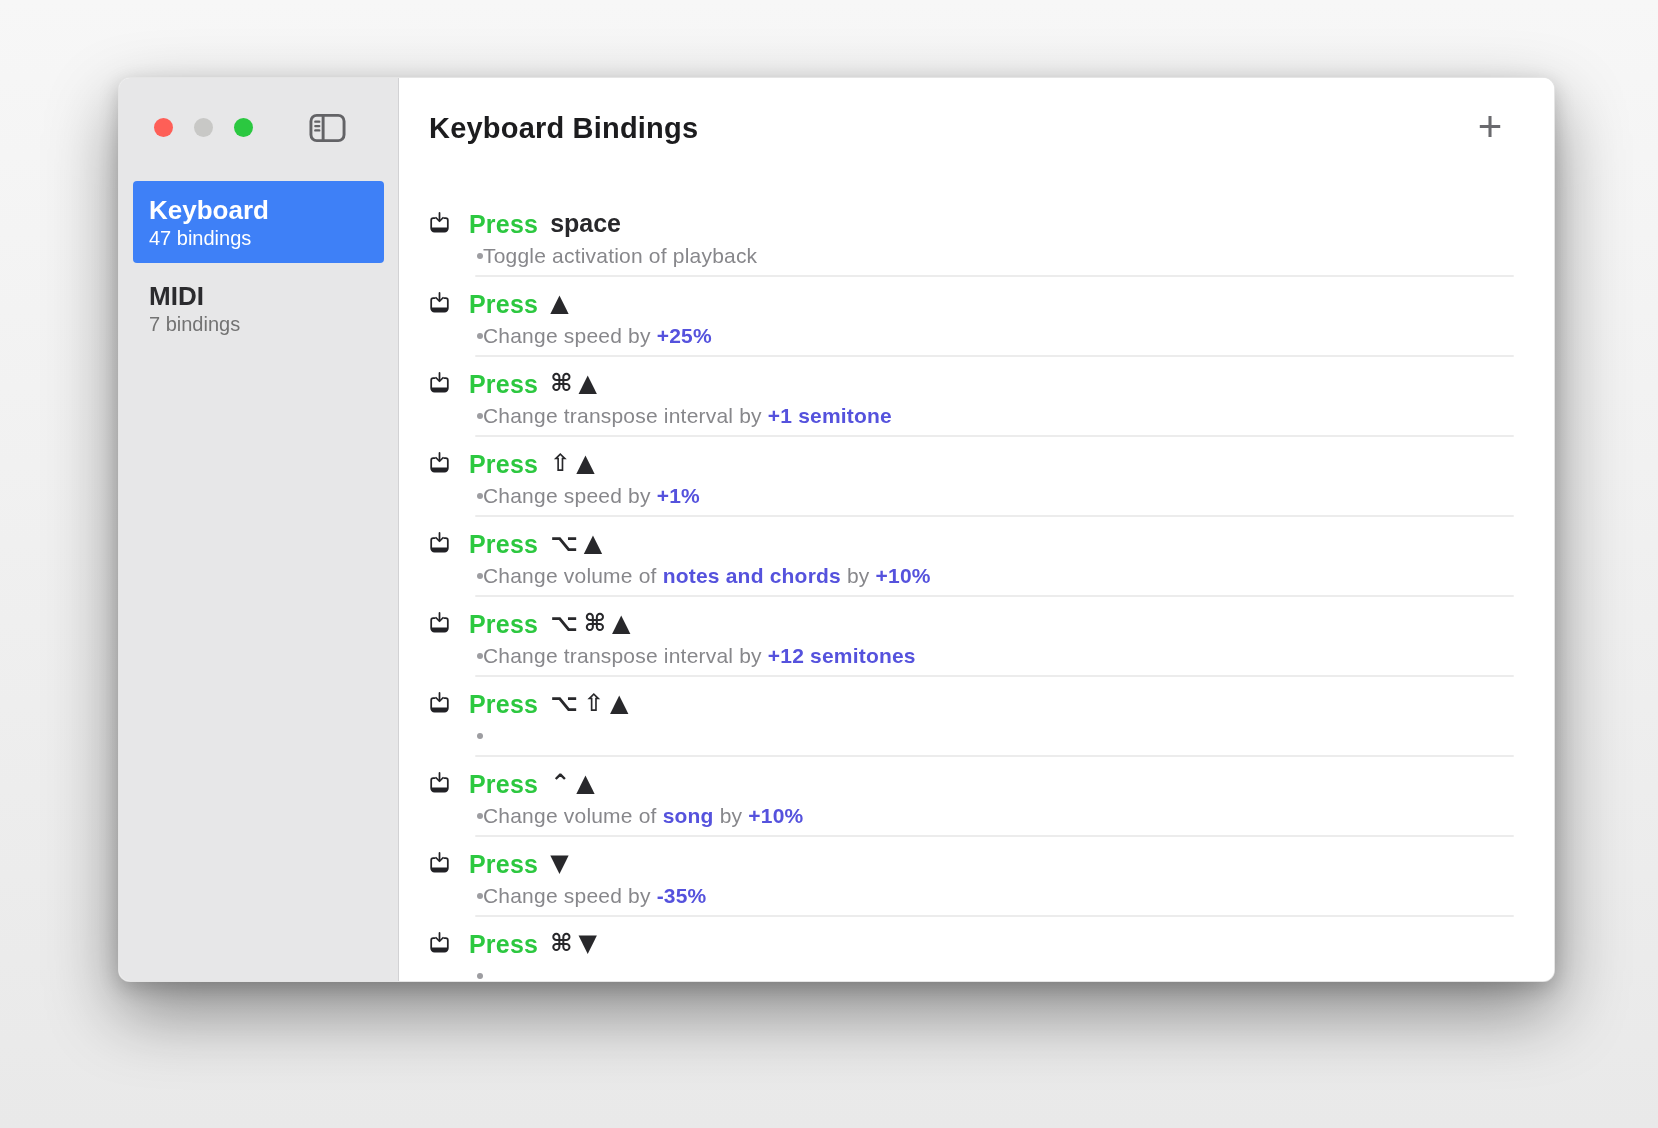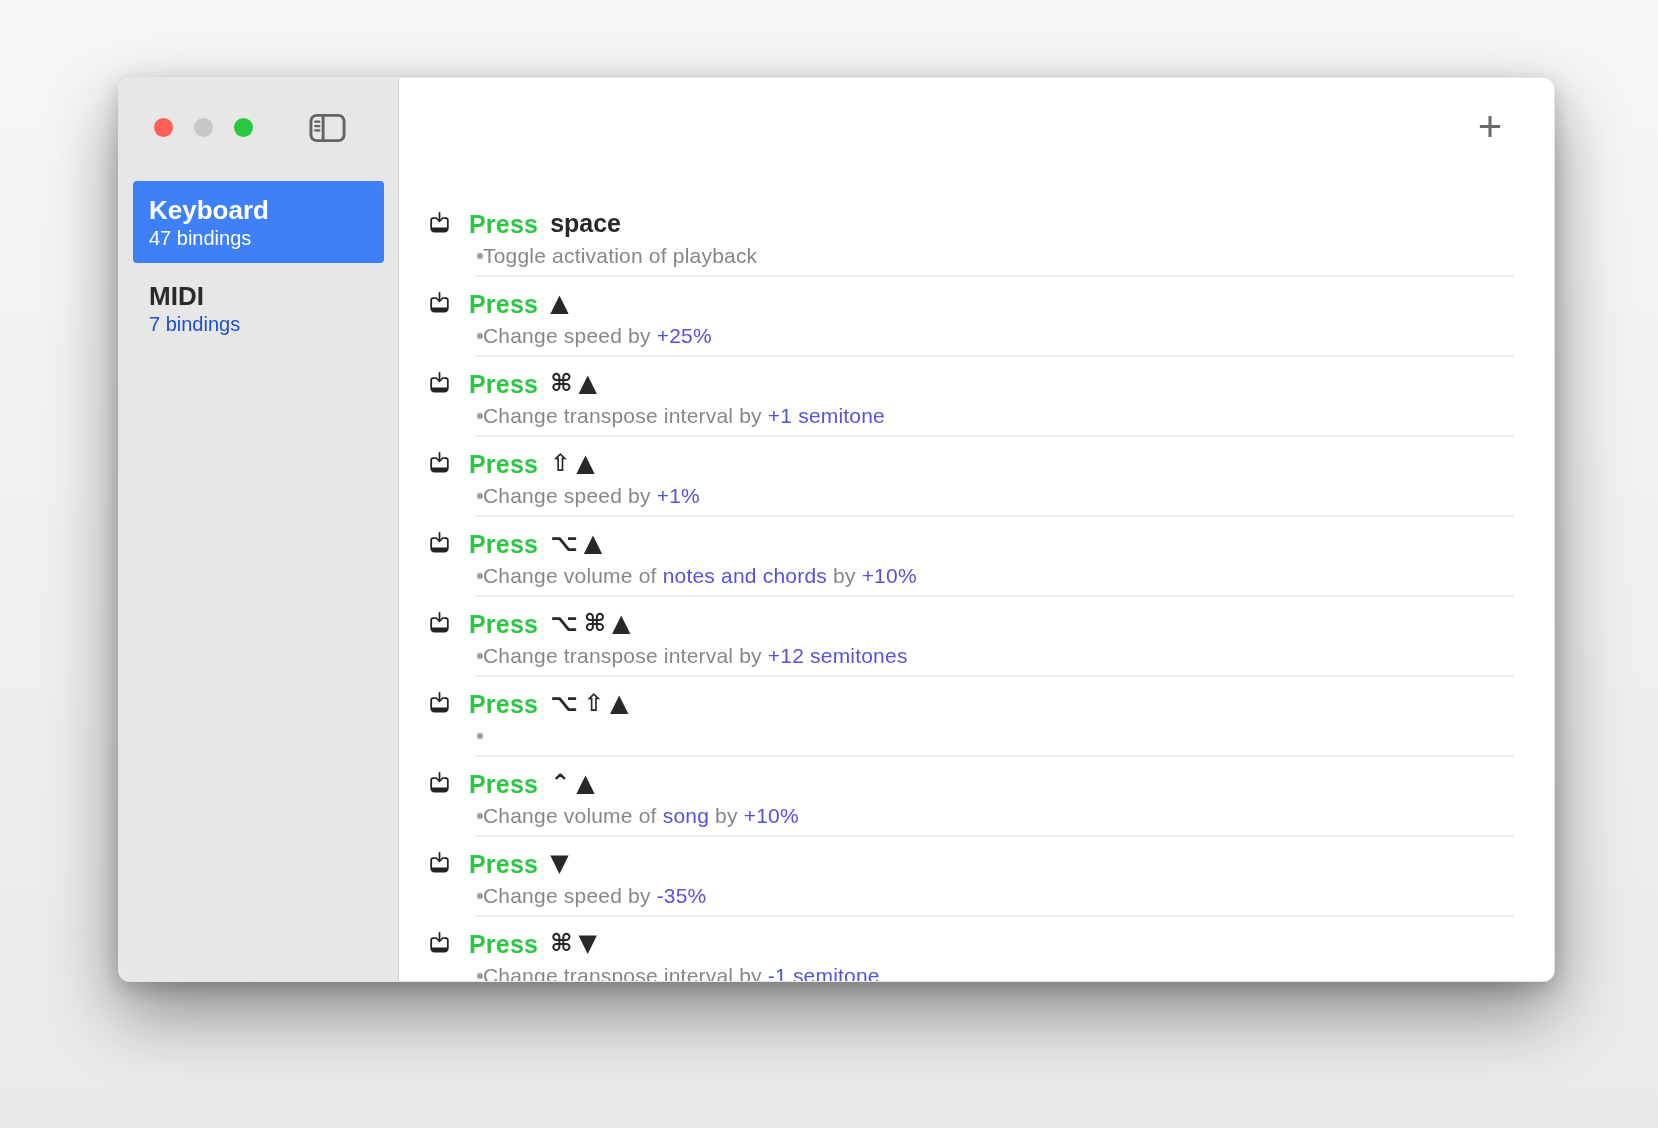--- a/index.html
+++ b/index.html
@@ -27,21 +27,21 @@
   .tl{width:19px;height:19px;border-radius:50%;display:inline-block;}
   .tl.red{background:var(--traffic-red,#fe5f57);}
   .tl.gray{background:var(--traffic-gray,#c8c8c6);}
   .tl.green{background:var(--traffic-green,#2bc840);}
   .sidebar-toggle{position:absolute;left:190px;top:35px;width:37px;height:30px;color:#636366;cursor:pointer;}
   .sidebar-toggle svg{display:block;width:37px;height:30px;}
   .side-nav{padding:3px 14px 0 14px;}
   .side-item{border-radius:4px;padding:14px 16px 12px 16px;cursor:pointer;}
   .side-item.selected{background:var(--selection-blue,#3e80f7);}
   .side-title{font-size:26px;font-weight:bold;line-height:30px;color:#2b2b2e;}
-  .side-sub{font-size:20px;line-height:26px;color:#1d4ed8;}
+  .side-sub{font-size:20px;line-height:26px;color:#737373;}
   .side-item.selected .side-title,.side-item.selected .side-sub{color:#ffffff;}
   .side-item + .side-item{margin-top:4px;}
   
   .main{flex:1;background:#ffffff;position:relative;overflow:hidden;}
   .main-header{position:relative;padding:32px 40px 0 30px;height:68px;box-sizing:border-box;}
   .page-title{margin:0;font-size:29px;line-height:36px;font-weight:bold;color:#1c1c1e;letter-spacing:.2px;}
   .add-btn{
     position:absolute;right:47px;top:30px;width:34px;height:38px;
     background:none;border:none;padding:0;cursor:pointer;
     font-family:"Liberation Sans",sans-serif;font-size:42px;font-weight:300;
@@ -60,21 +60,21 @@
   .press{font-size:25px;font-weight:bold;color:var(--press-green,#2cc840);letter-spacing:.2px;}
   .keys{display:flex;align-items:center;gap:6px;margin-top:40px;}
   .key{
     font-family:"DejaVu Sans","Liberation Sans",sans-serif;
     font-size:24px;font-weight:bold;color:#28282b;line-height:31px;
   }
   .key.word{font-family:"Liberation Sans",sans-serif;font-size:25px;}
   .desc-line{display:flex;align-items:center;height:30px;margin-top:2px;}
   .bullet{flex:0 0 auto;width:6px;height:6px;border-radius:50%;background:#9d9da1;margin-left:8px;}
   .desc{font-size:21px;color:var(--desc-gray,#87878b);letter-spacing:.2px;white-space:nowrap;}
-  .desc .hl{color:var(--value-purple,#5552dd);font-weight:normal;}
+  .desc .hl{color:var(--value-purple,#5552dd);font-weight:bold;}
 </style>
 </head>
 <body>
 
 <div class="desktop">
   <div class="window">
 
     <aside class="sidebar">
       <div class="titlebar-left">
         <div class="traffic-lights">
@@ -99,20 +99,21 @@
         </div>
         <div class="side-item">
           <div class="side-title">MIDI</div>
           <div class="side-sub">7 bindings</div>
         </div>
       </nav>
     </aside>
 
     <main class="main">
       <header class="main-header">
+        <h1 class="page-title">Keyboard Bindings</h1>
         <button class="add-btn">+</button>
       </header>
       <div class="rows" id="rows">
   <div class="row">
     <span class="row-icon">
       <svg viewBox="0 0 24 26" fill="none" stroke="currentColor" stroke-width="2">
         <path d="M12 1.5 V10" stroke-linecap="round"></path>
         <path d="M8 7 L12 11 L16 7" stroke-linecap="round" stroke-linejoin="round"></path>
         <path d="M6.5 7.5 H4.8 A2.3 2.3 0 0 0 2.5 9.8 V19 A3.8 3.8 0 0 0 6.3 22.8 H17.7 A3.8 3.8 0 0 0 21.5 19 V9.8 A2.3 2.3 0 0 0 19.2 7.5 H17.5" stroke-linecap="round"></path>
         <path d="M2.5 18 H21.5 V19 A3.8 3.8 0 0 1 17.7 22.8 H6.3 A3.8 3.8 0 0 1 2.5 19 Z" fill="currentColor" stroke="none"></path>
@@ -316,20 +317,19 @@
     </span>
     <div class="press-line">
       <span class="press">Press</span>
       <span class="keys">
                 <span class="key">⌘</span>
                 <span class="key">▼</span>
               </span>
     </div>
     <div class="desc-line">
       <span class="bullet"></span>
-      <span class="desc"><span>Change transpose interval by </span><span class="hl">-1 semitone</span></span>
     </div>
   </div>
 </div>
     </main>
 
   </div>
 </div>
 
 </body></html>

